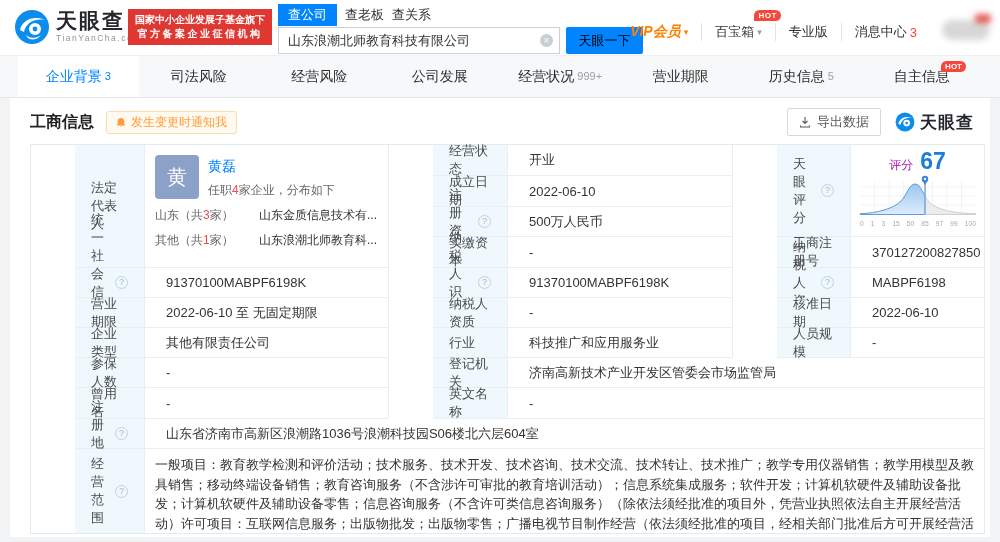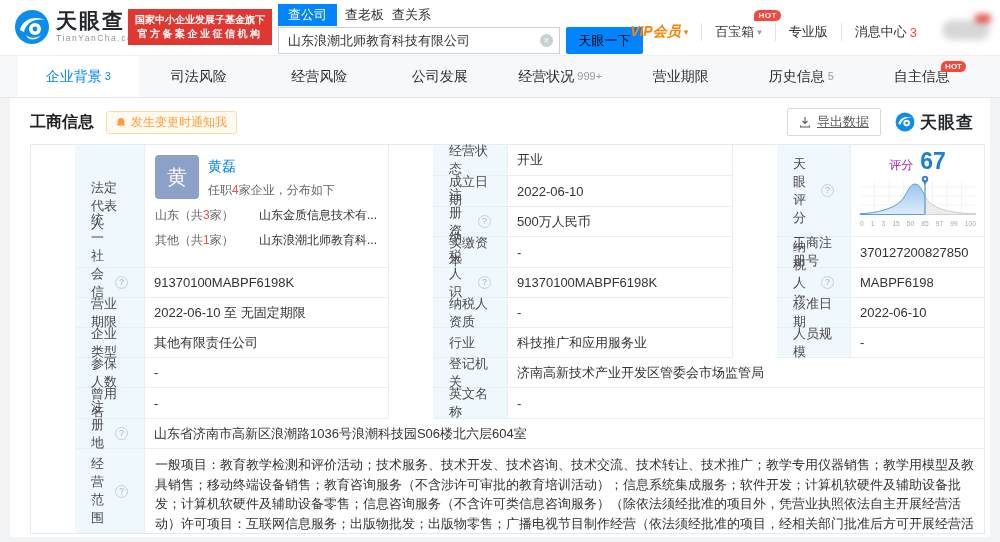--- a/index.html
+++ b/index.html
@@ -50,32 +50,32 @@
     font-weight:bold; padding:1px 4px; border-radius:6px 6px 6px 0;}
 
   
   .card { margin:0 10px; background:#fff; height:439px; }
   .card-header { display:flex; align-items:center; padding:10px 16px 8px 20px; }
   .sec-title { font-size:16px; font-weight:bold; color:#222; }
   .notify { margin-left:12px; display:inline-flex; align-items:center; gap:5px; border:1px solid #f6dfae;
     background:#fffaf0; color:#ff9d3b; font-size:12px; padding:2px 9px; border-radius:3px; cursor:pointer;}
   .spacer { flex:1; }
   .export { display:inline-flex; align-items:center; gap:6px; border:1px solid #d9d9d9; border-radius:2px;
-    padding:4px 11px; font-size:13px; color:#595959; background:#fff; cursor:pointer; font-family:inherit;text-decoration:underline;}
+    padding:4px 11px; font-size:13px; color:#595959; background:#fff; cursor:pointer; font-family:inherit;}
   .brand-mini { display:flex; align-items:center; gap:5px; margin-left:14px; font-size:17px;
     font-weight:bold; color:#24272b; letter-spacing:1px;}
 
   
   .tbl { margin:0 15px 0 20px; width:955px; display:grid;
     grid-template-columns:114px 244px 119px 225px 118px 1fr;
     grid-template-rows:31px 31px 30px 31px 30px 30px 30px 30px 31px 30px 84px;
     border:1px solid #e3ebf2; font-size:13px; }
   .lc { background:#eff8fd; color:#4a4a4a; display:flex; align-items:center; gap:4px;
     padding:0 16px; border-right:1px solid #e7eef4; border-bottom:1px solid #e7eef4;margin-left:44px;}
-  .vc { background:#fff; color:#333; display:flex; align-items:center; padding:0 9px;
+  .vc { background:#fff; color:#333; display:flex; align-items:center; padding:0 21px;
     border-right:1px solid #e7eef4; border-bottom:1px solid #e7eef4; overflow:hidden;}
   .br0 { border-right:none; } .bb0 { border-bottom:none; }
   .help { width:13px; height:13px; flex-shrink:0; border:1px solid #c4d0da; border-radius:50%;
     color:#a9b8c4; font-size:9px; line-height:11px; text-align:center; cursor:pointer;}
 
   
   .legal-cell { display:block; padding:10px 10px 0 10px; }
   .p-top { display:flex; gap:9px; }
   .avatar { width:44px; height:44px; border-radius:4px; background:#8ba1c7; color:#fff; font-size:20px;
     display:flex; align-items:center; justify-content:center; flex-shrink:0; cursor:pointer;}

